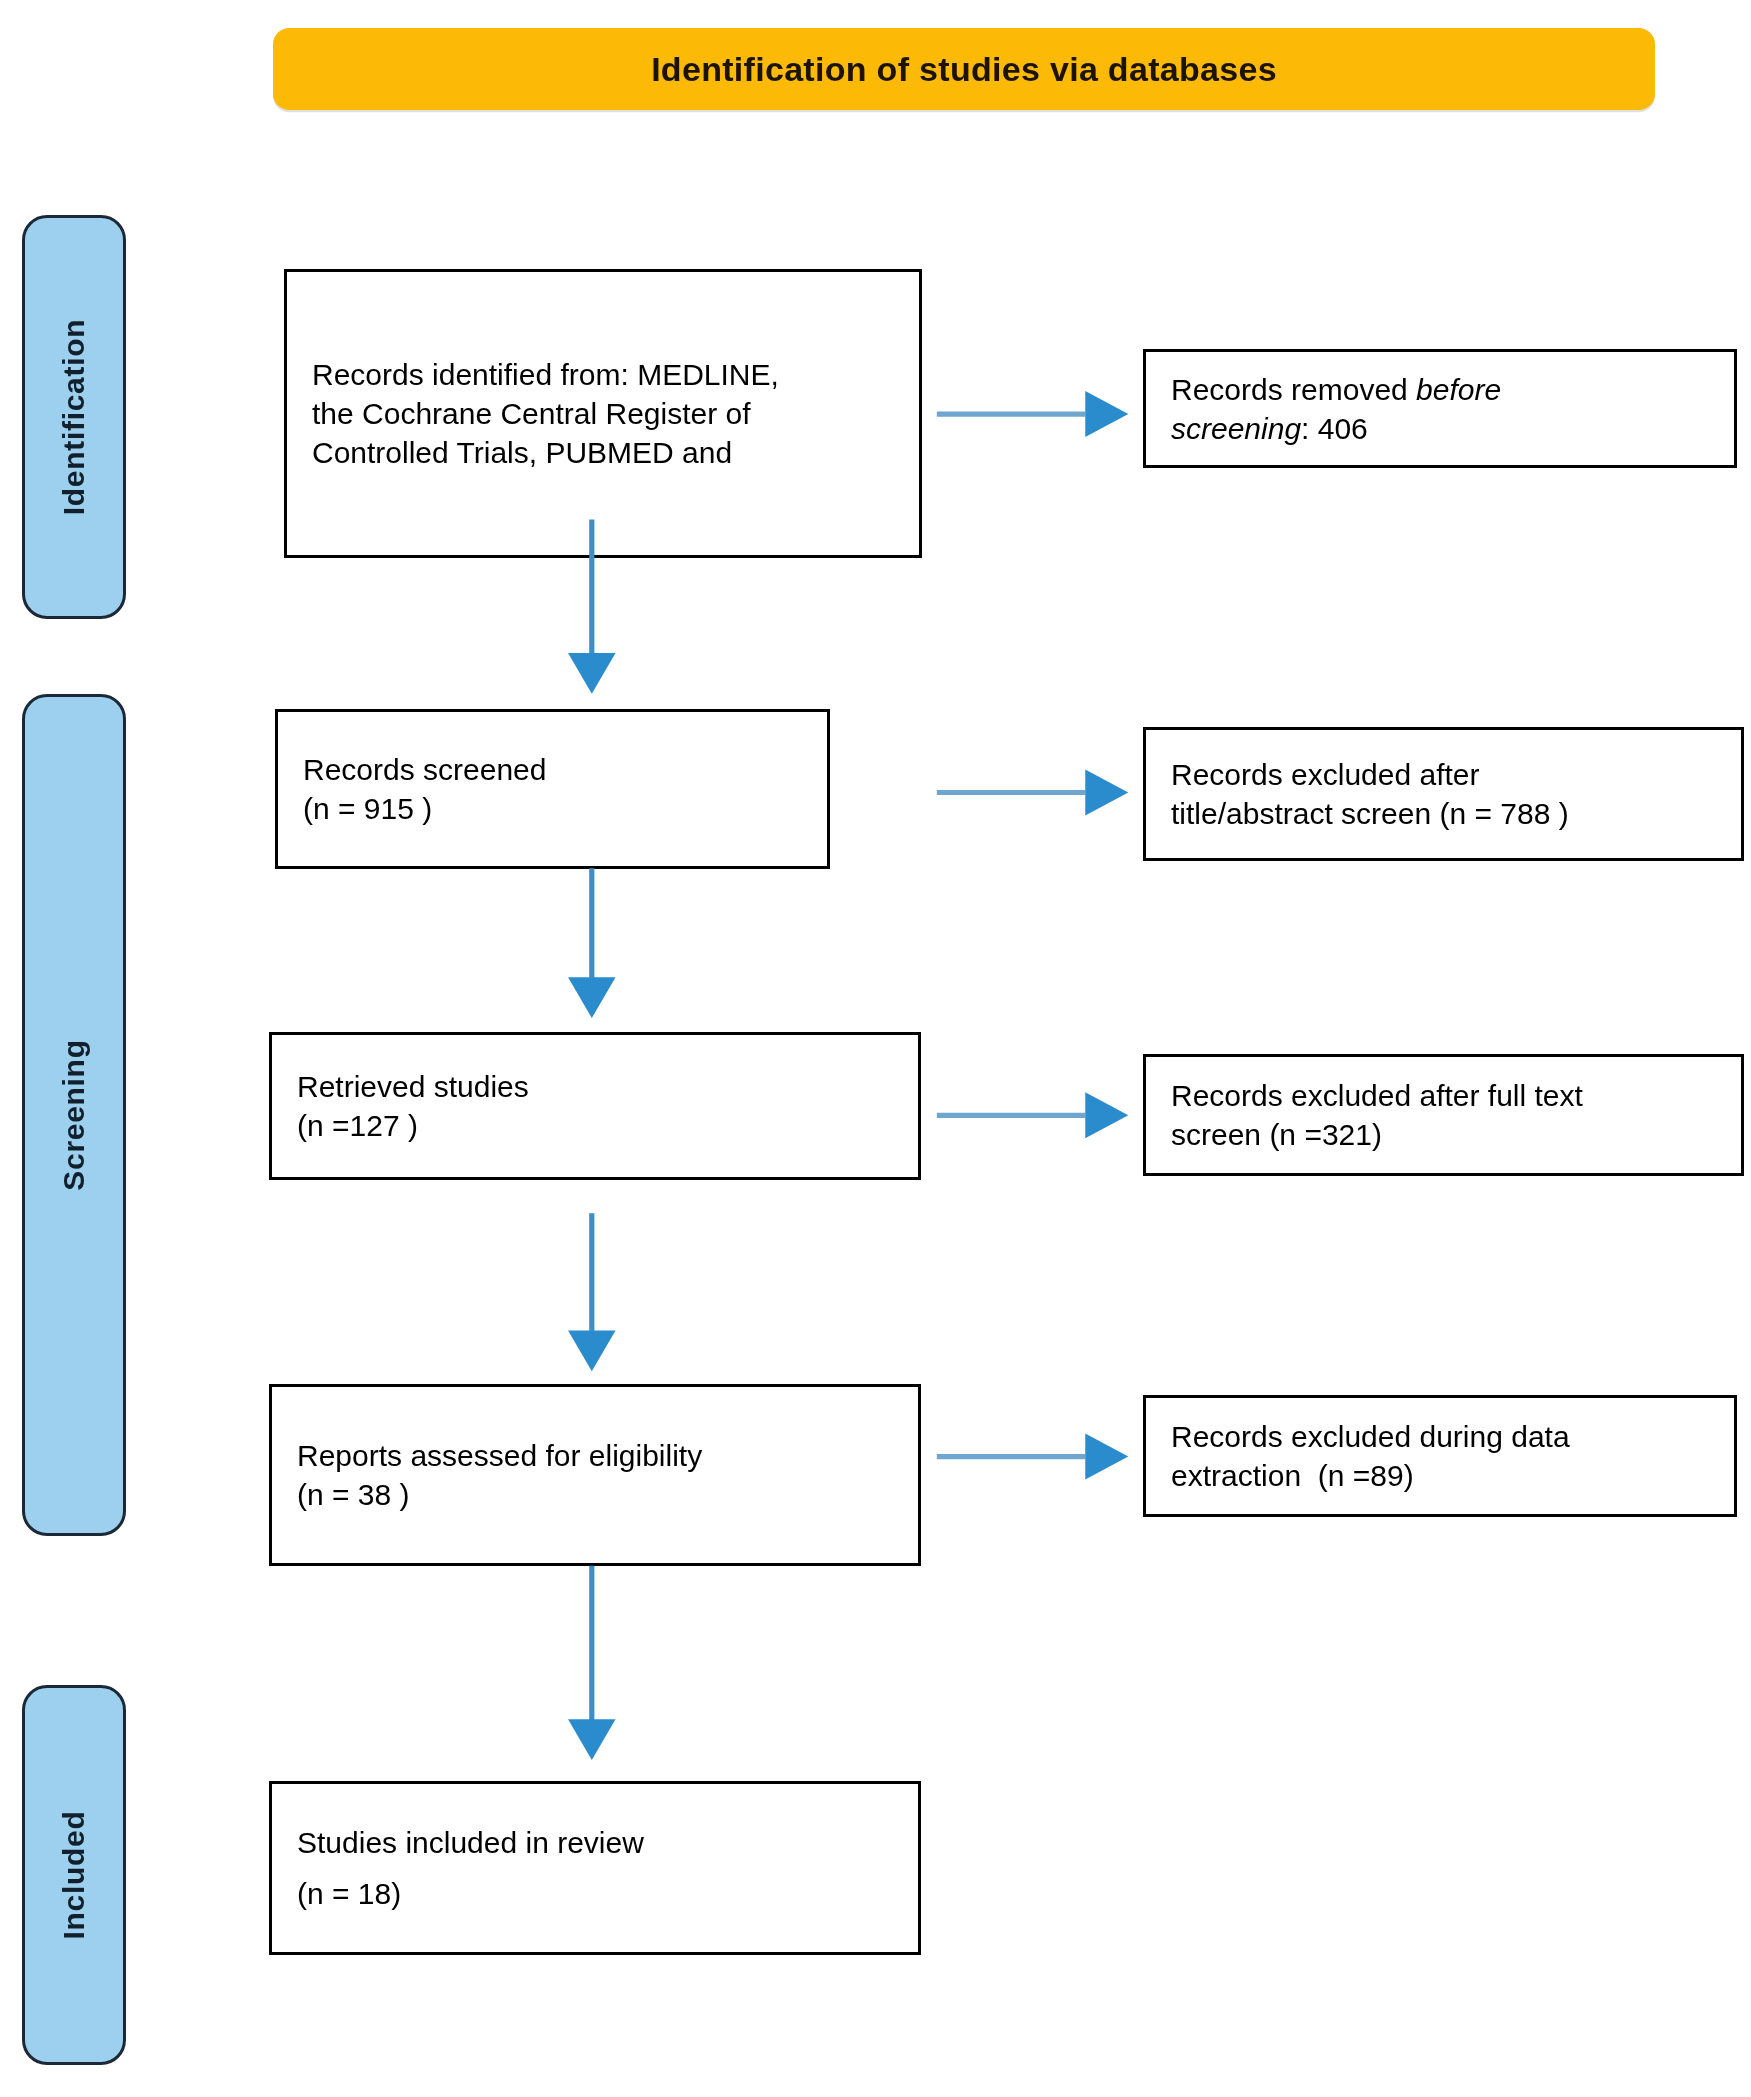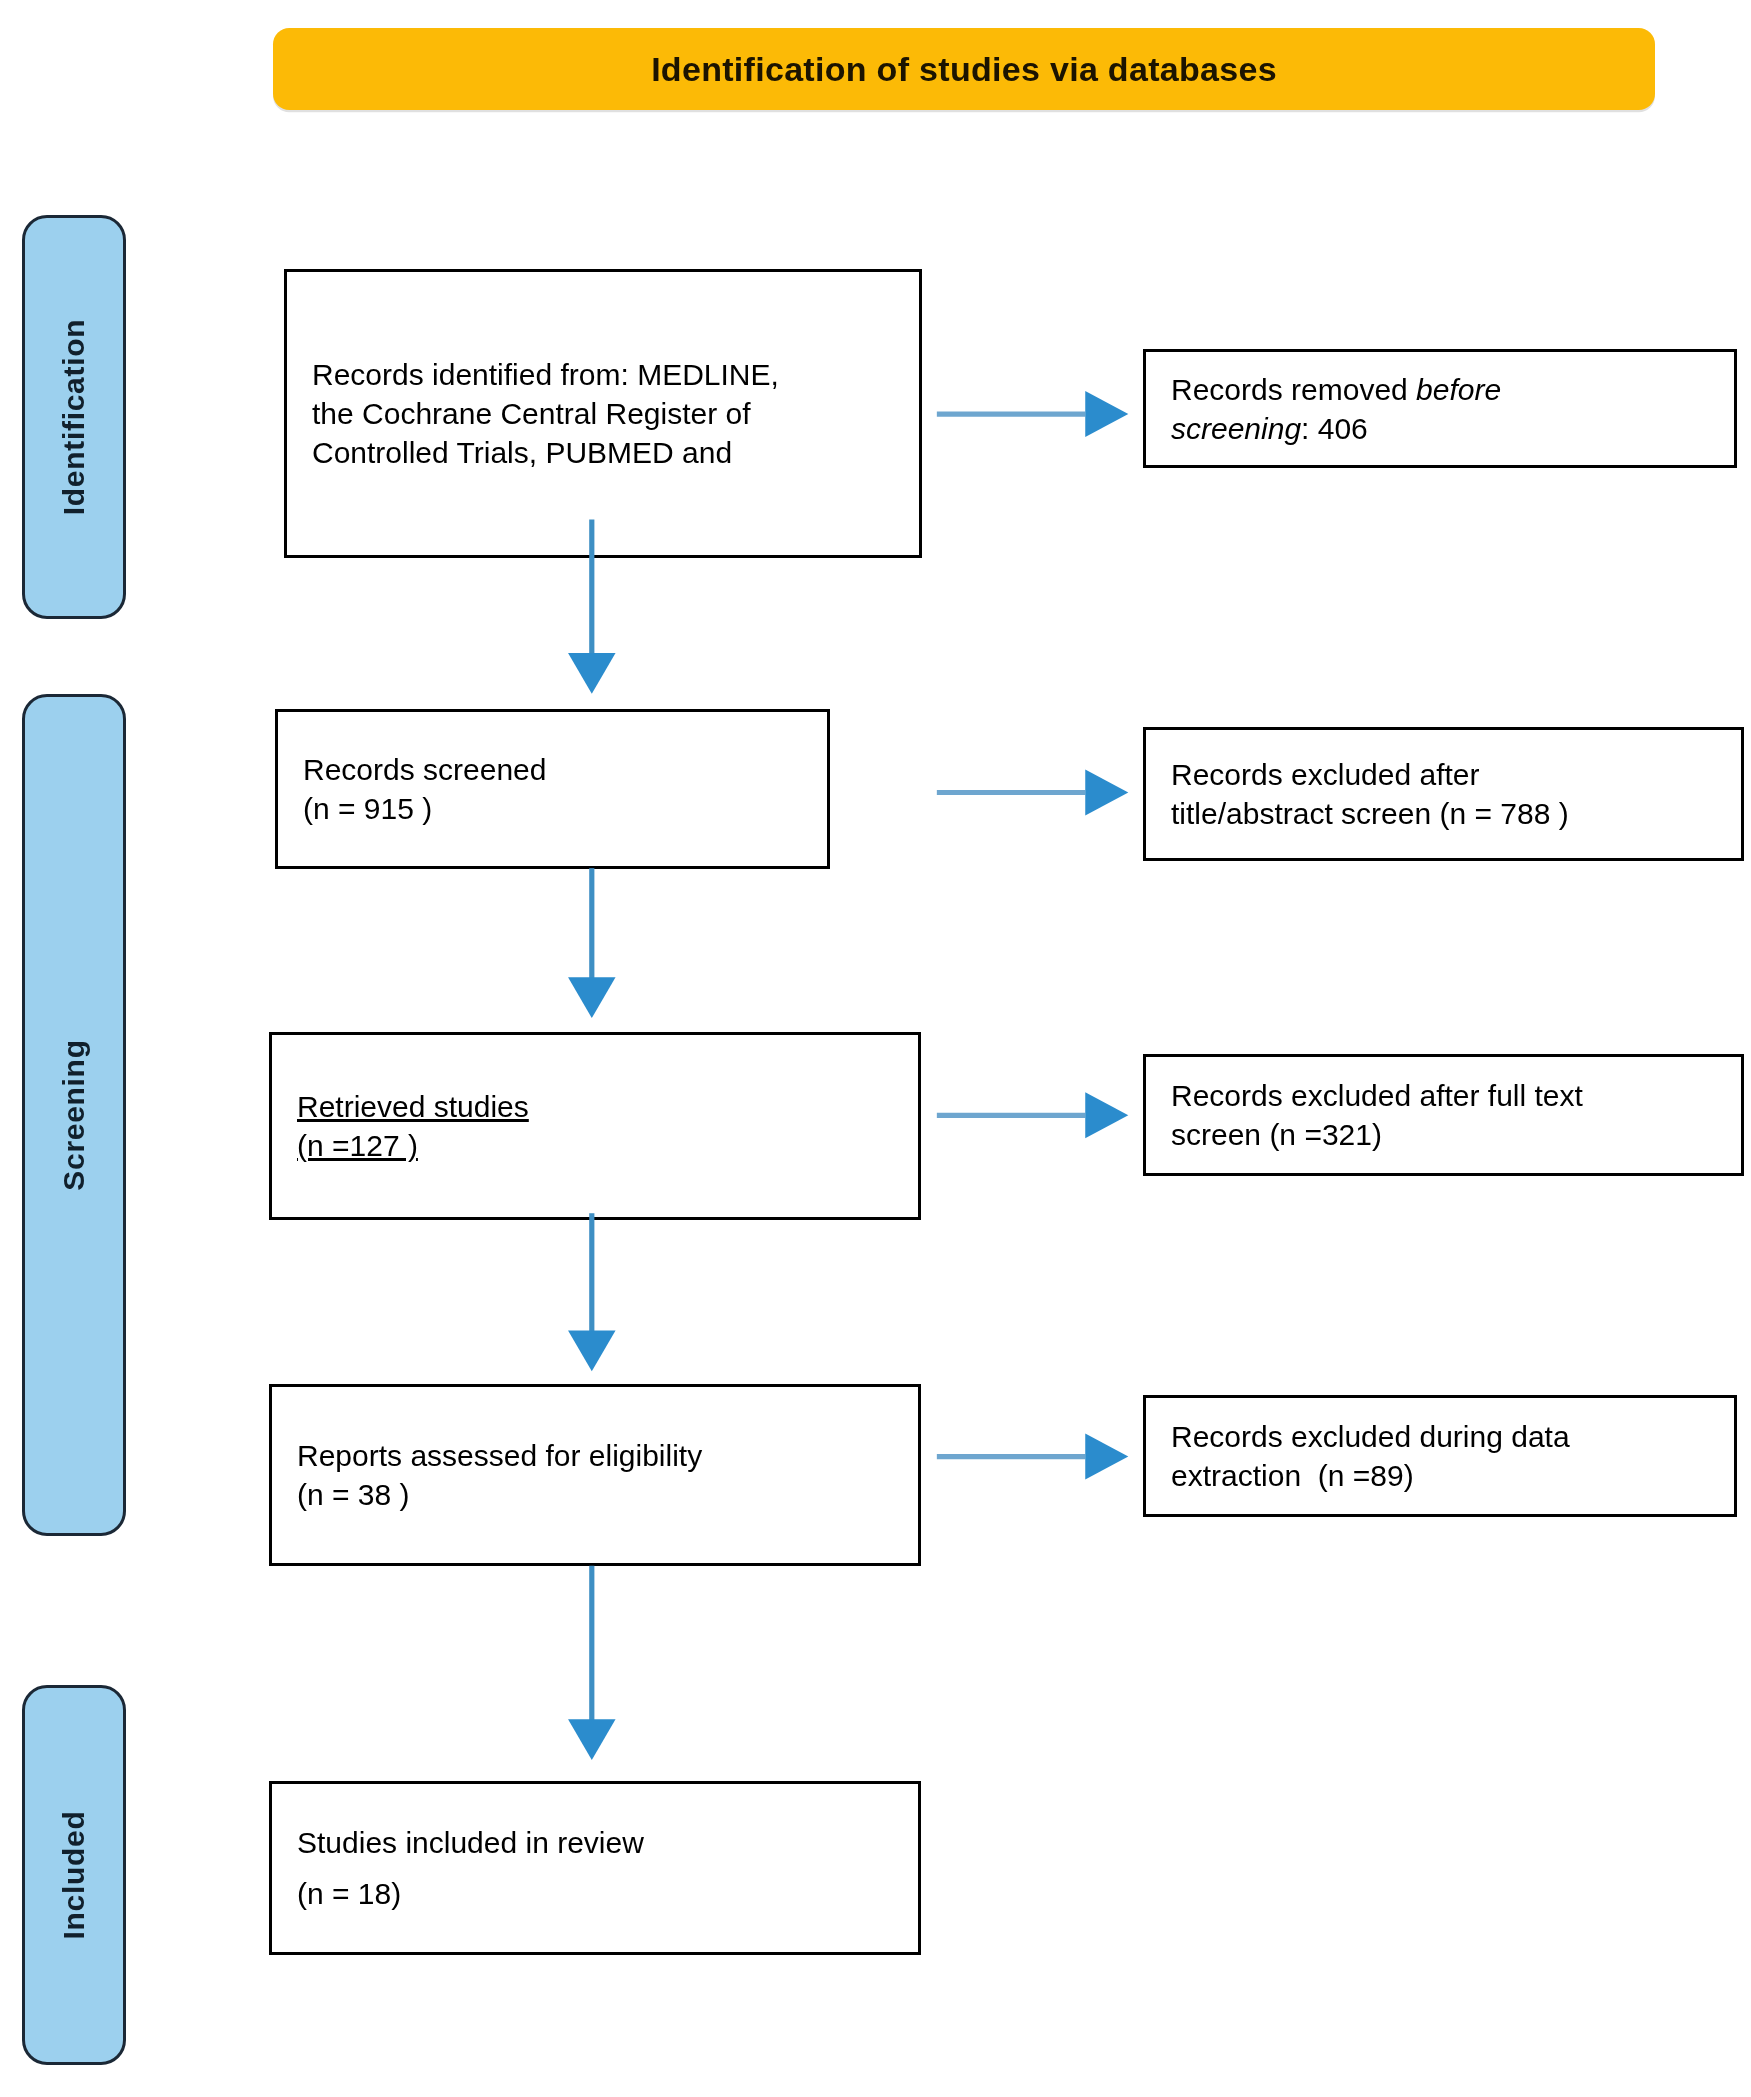--- a/index.html
+++ b/index.html
@@ -86,21 +86,21 @@
     color: #000000;
     white-space: pre-wrap;
   }
   .fbox .line em {
     font-style: italic;
   }
 
   
   .box-identified  { left: 284px; top: 269px;  width: 638px; height: 289px; }
   .box-screened    { left: 275px; top: 709px;  width: 555px; height: 160px; }
-  .box-retrieved   { left: 269px; top: 1032px; width: 652px; height: 188px; text-decoration: underline; }
+  .box-retrieved   { left: 269px; top: 1032px; width: 652px; height: 148px; }
   .box-eligibility { left: 269px; top: 1384px; width: 652px; height: 182px; }
   .box-included    { left: 269px; top: 1781px; width: 652px; height: 174px; gap: 12px; }
 
   
   .box-removed     { left: 1143px; top: 349px;  width: 594px; height: 119px; }
   .box-exc-title   { left: 1143px; top: 727px;  width: 601px; height: 134px; }
   .box-exc-full    { left: 1143px; top: 1054px; width: 601px; height: 122px; }
   .box-exc-data    { left: 1143px; top: 1395px; width: 594px; height: 122px; }
 
   

